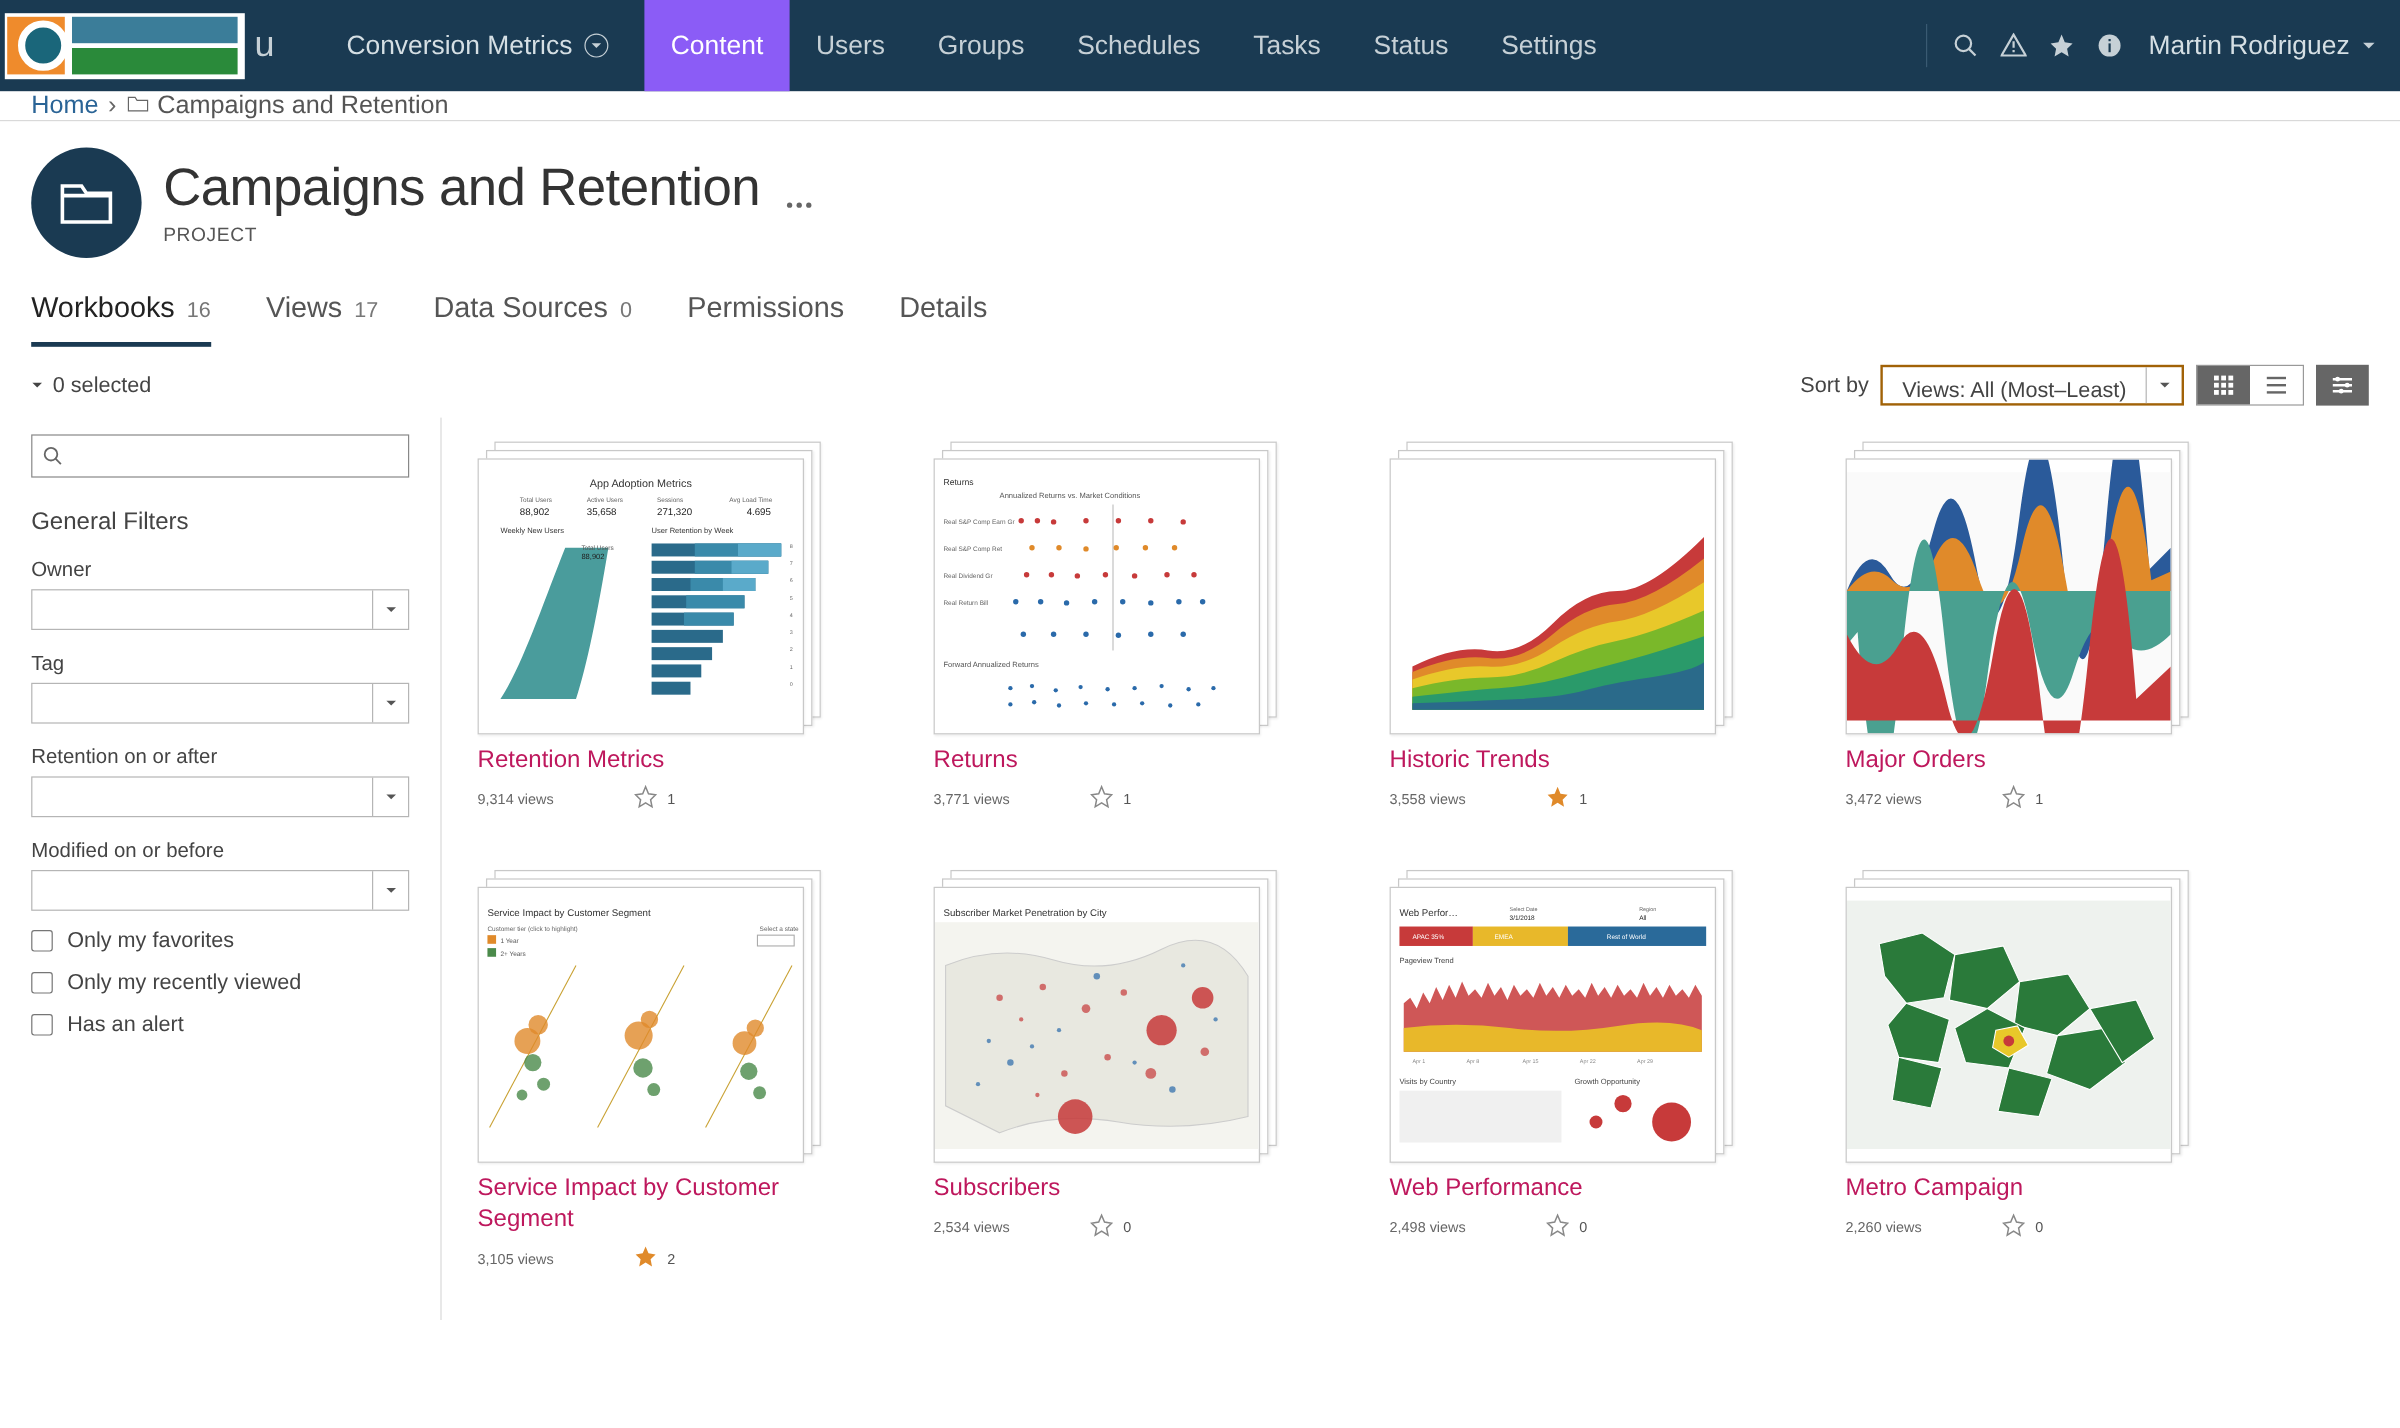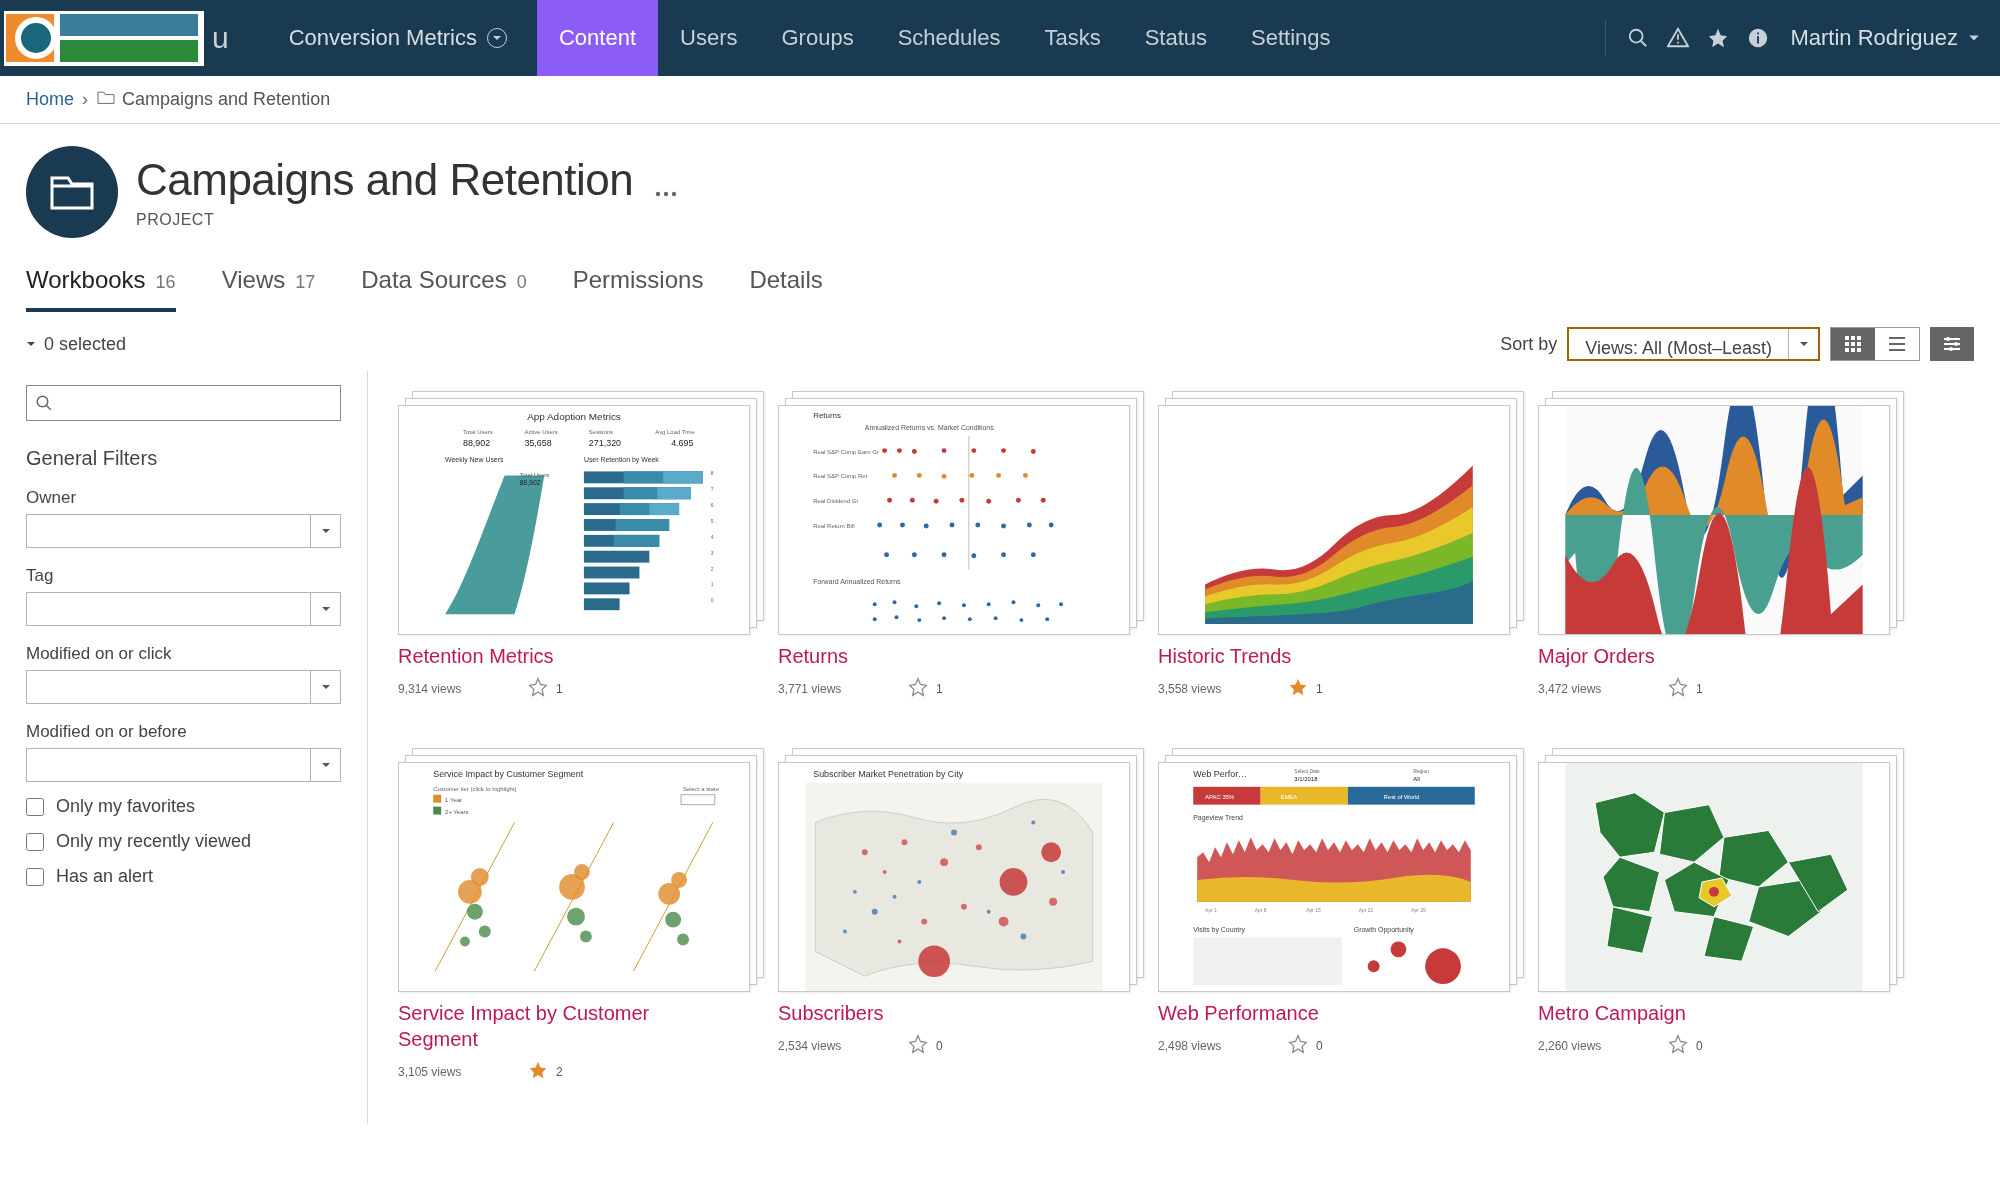--- a/index.html
+++ b/index.html
@@ -19,21 +19,21 @@
   .navtabs { display:flex; align-self:stretch; margin-left:30px; }
   .navtab { display:flex; align-items:center; padding:0 22px; font-size:22px; color:#c6d0d6; cursor:pointer; }
   .navtab.active { background:#8b5cf6; color:#fff; }
   .navright { margin-left:auto; display:flex; align-items:center; align-self:stretch; }
   .navsep { width:1px; height:36px; background:#3a5a72; margin:0 12px; }
   .navicon { width:40px; display:flex; align-items:center; justify-content:center; cursor:pointer; }
   .navicon svg { width:22px; height:22px; fill:#c6d0d6; }
   .user { display:flex; align-items:center; font-size:22px; color:#d5dfe4; margin:0 20px 0 12px; cursor:pointer; }
   .user svg { width:12px; height:12px; fill:#c6d0d6; margin-left:10px; }
   
-  .crumb { height:48px; border-bottom:1px solid #d9d9d9; display:flex; align-items:center; padding-left:26px; font-size:18px; }
+  .crumb { height:25px; border-bottom:1px solid #d9d9d9; display:flex; align-items:center; padding-left:26px; font-size:21px; }
   .crumb a { color:#2a6496; text-decoration:none; }
   .crumb .sep { margin:0 8px; color:#666; }
   .crumb .foldericon { margin-right:6px; }
   .crumb .foldericon svg { width:20px; height:16px; fill:none; stroke:#666; stroke-width:1.2; }
   .crumb .cur { color:#555; }
   
   .projhead { display:flex; align-items:center; padding:22px 0 0 26px; }
   .projicon { width:92px; height:92px; background:#1a3a52; border-radius:50%; display:flex; align-items:center; justify-content:center; }
   .projicon svg { width:48px; height:40px; fill:#fff; }
   .projtitle { margin-left:18px; }
@@ -74,21 +74,21 @@
   .fsel { border:1px solid #b5b5b5; height:34px; display:flex; }
   .fsel .finput { flex:1; }
   .fsel .dd { width:30px; border-left:1px solid #b5b5b5; display:flex; align-items:center; justify-content:center; }
   .fsel .dd svg { width:10px; height:10px; fill:#555; }
   .chk { display:flex; align-items:center; margin-top:14px; font-size:18px; color:#444; }
   .chk input { width:18px; height:18px; margin-right:12px; }
   
   .grid { flex:1; padding:20px 26px 40px 30px; display:flex; flex-wrap:wrap; gap:48px 60px; align-content:flex-start; }
   .card { width:320px; }
   .thumbwrap { position:relative; width:310px; height:240px; }
-  .stack { position:absolute; border:1px solid #c8c8c8; background:#fff; width:352px; height:230px; box-shadow:1px 1px 2px rgba(0,0,0,0.08); }
+  .stack { position:absolute; border:1px solid #c8c8c8; background:#fff; width:272px; height:230px; box-shadow:1px 1px 2px rgba(0,0,0,0.08); }
   .stack.s1 { left:14px; top:0; }
   .stack.s2 { left:7px; top:7px; }
   .stack.s3 { left:0; top:14px; overflow:hidden; }
   .thumb { width:100%; height:100%; }
   .cardtitle { color:#be185d; font-size:20px; margin-top:12px; line-height:1.3; cursor:pointer; }
   .cardmeta { display:flex; align-items:center; margin-top:8px; font-size:12px; color:#666; }
   .cardmeta .views { width:130px; }
   .cardmeta .star { margin-right:8px; cursor:pointer; }
   .cardmeta .star svg { width:20px; height:20px; }
   .cardmeta .favcnt { color:#555; }
@@ -302,21 +302,21 @@
     <div class="flabel">Tag</div>
     <div class="fsel">
         <div class="finput"></div>
         <div class="dd">
           <svg viewBox="0 0 10 10">
             <path d="M1 3l4 4 4-4z"></path>
           </svg>
         </div>
       </div>
 
-    <div class="flabel">Modified on or click</div>
+    <div class="flabel">Retention on or after</div>
     <div class="fsel">
         <div class="finput"></div>
         <div class="dd">
           <svg viewBox="0 0 10 10">
             <path d="M1 3l4 4 4-4z"></path>
           </svg>
         </div>
       </div>
 
     <div class="flabel">Modified on or before</div>

